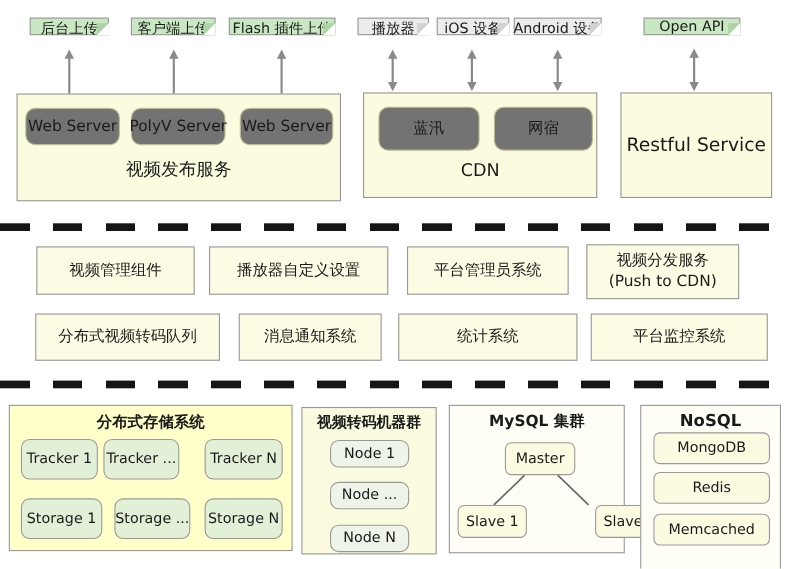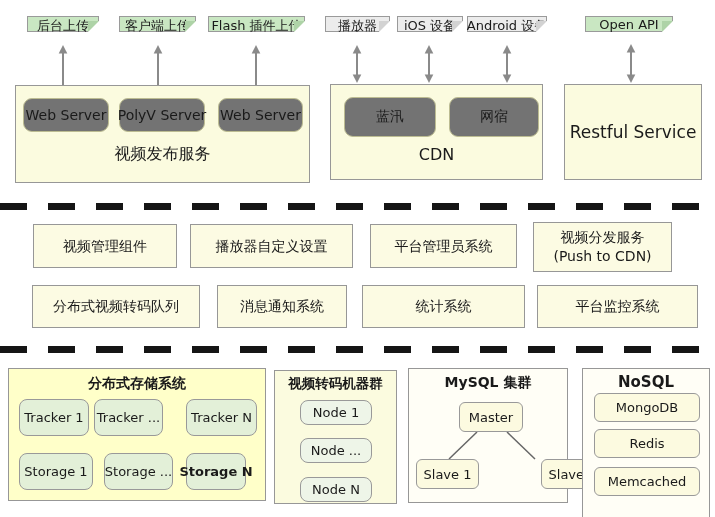--- a/index.html
+++ b/index.html
@@ -204,21 +204,21 @@
     </div>
     <div class="chip greenfill" style="left:177px;top:30px;width:71px;height:37px;">
       <span>Tracker N</span>
     </div>
     <div class="chip greenfill" style="left:10px;top:84px;width:74px;height:37px;">
       <span>Storage 1</span>
     </div>
     <div class="chip greenfill" style="left:95px;top:84px;width:69px;height:37px;">
       <span>Storage ...</span>
     </div>
-    <div class="chip greenfill" style="left:177px;top:84px;width:60px;height:37px;font-weight:bold;">
+    <div class="chip greenfill" style="left:177px;top:84px;width:71px;height:37px;">
       <span>Storage N</span>
     </div>
   </div>
 
   <div class="cluster" style="left:274px;top:370px;width:123px;height:134px;background:#fbfbdf;">
     <div class="ctitle" style="top:4px;font-size:13.5px;">视频转码机器群</div>
     <div class="chip palegreen" style="left:25px;top:29px;width:72px;height:25px;">
       <span>Node 1</span>
     </div>
     <div class="chip palegreen" style="left:25px;top:67px;width:72px;height:25px;">

